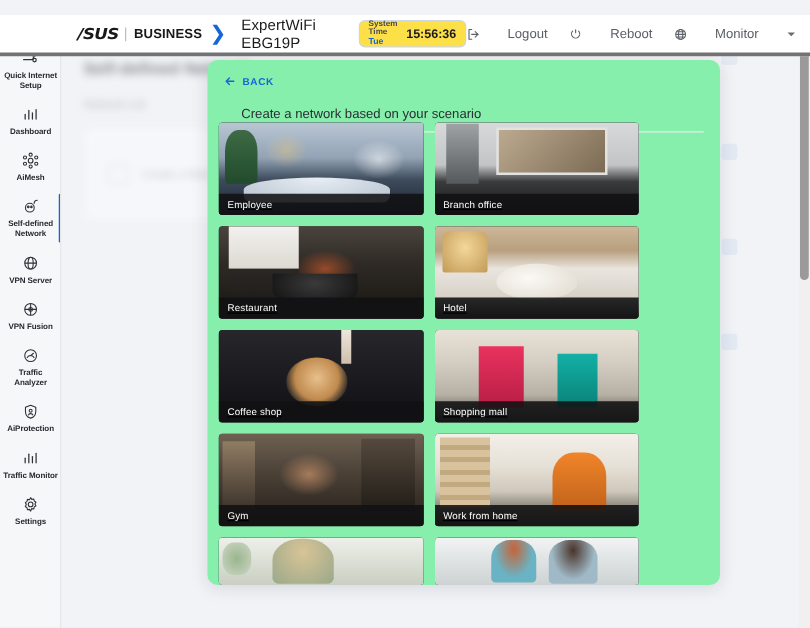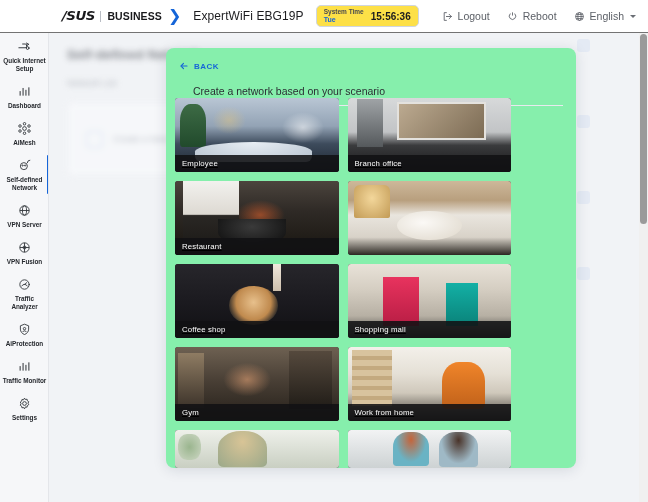--- a/index.html
+++ b/index.html
@@ -5,24 +5,24 @@
   * { box-sizing: border-box; margin: 0; padding: 0; }
   html, body {
     width: 648px; height: 502px;
     overflow: hidden;
     font-family: "Liberation Sans", sans-serif;
     background: #f1f3f6;
   }
 
   
   #topbar {
-    position: absolute; top: 0; left: 0;
+    position: absolute; top: 12px; left: 0;
     width: 648px; height: 33px;
     background: #ffffff;
-    border-bottom: 1px solid #737373;
+    border-bottom: 3px solid #737373;
     display: flex; align-items: center;
     z-index: 60;
   }
   #brand-block {
     display: flex; align-items: center;
     margin-left: 62px;
   }
   .asus-logo {
     font-family: "DejaVu Sans", sans-serif;
     font-size: 12px; font-weight: 700; font-style: italic;
@@ -61,21 +61,21 @@
   .st-left { display: flex; flex-direction: column; line-height: 1.02; }
   .st-label { font-size: 6.5px; font-weight: 700; color: #4a4a4f; }
   .st-day { font-size: 7px; font-weight: 700; color: #1565d8; }
   .st-clock { font-size: 10px; font-weight: 700; color: #1b1b1e; margin-left: 7px; }
 
   #topbar-right {
     margin-left: auto; margin-right: 12px;
     display: flex; align-items: center; gap: 17px;
   }
   .tb-item {
-    display: flex; align-items: center; gap: 5px;
+    display: flex; align-items: center; gap: 22px;
     font-size: 10.5px; color: #5b5f66; cursor: pointer;
   }
   .tb-item svg { display: block; }
   .caret-dn {
     width: 0; height: 0; margin-left: 1px;
     border-left: 3px solid transparent;
     border-right: 3px solid transparent;
     border-top: 3.5px solid #6a6e75;
   }
 
@@ -389,21 +389,21 @@
       <span>Reboot</span>
     </div>
     <div class="tb-item">
       <span>
         <svg width="11" height="11" viewBox="0 0 20 20" fill="none" stroke="#5b5f66" stroke-width="1.5">
           <circle cx="10" cy="10" r="7.2"></circle>
             <ellipse cx="10" cy="10" rx="3.1" ry="7.2"></ellipse>
             <path d="M3 10h14M4.3 6.2h11.4M4.3 13.8h11.4"></path>
         </svg>
       </span>
-      <span>English</span>
+      <span>Monitor</span>
       <span class="caret-dn"></span>
     </div>
   </div>
 </div>
 
 <div id="sidebar">
 
   <div class="nav-item">
     <span class="nav-ico">
       <svg width="15" height="15" viewBox="0 0 24 24" fill="none" stroke="#2e3237" stroke-width="1.5" stroke-linecap="round">
@@ -571,20 +571,23 @@
 
       <div class="card">
         <div class="card-art art-restaurant"></div>
         <div class="card-cap">
           <span>Restaurant</span>
         </div>
       </div>
 
       <div class="card">
         <div class="card-art art-hotel"></div>
+        <div class="card-cap">
+          <span>Hotel</span>
+        </div>
       </div>
 
       <div class="card">
         <div class="card-art art-coffee"></div>
         <div class="card-cap">
           <span>Coffee shop</span>
         </div>
       </div>
 
       <div class="card">

